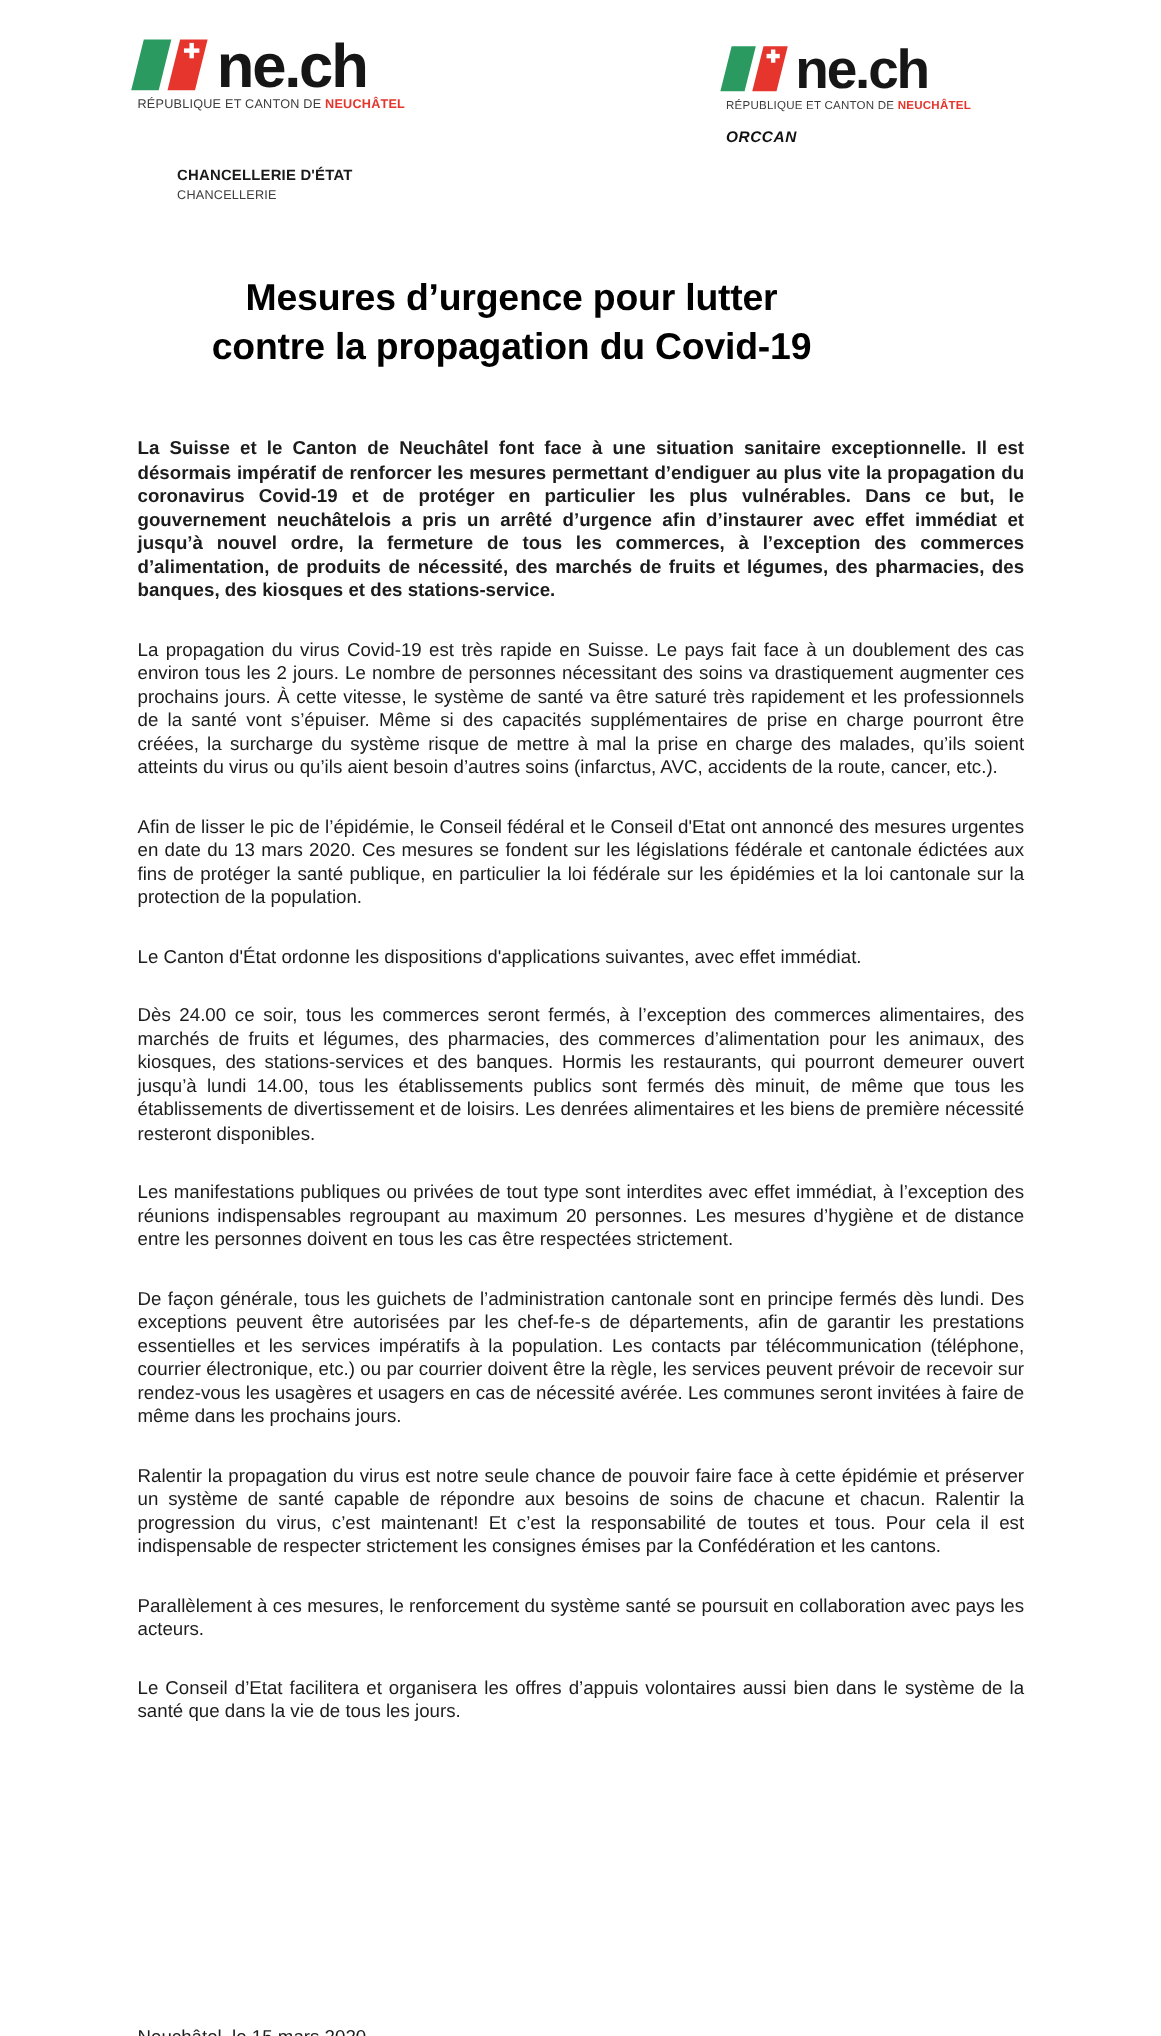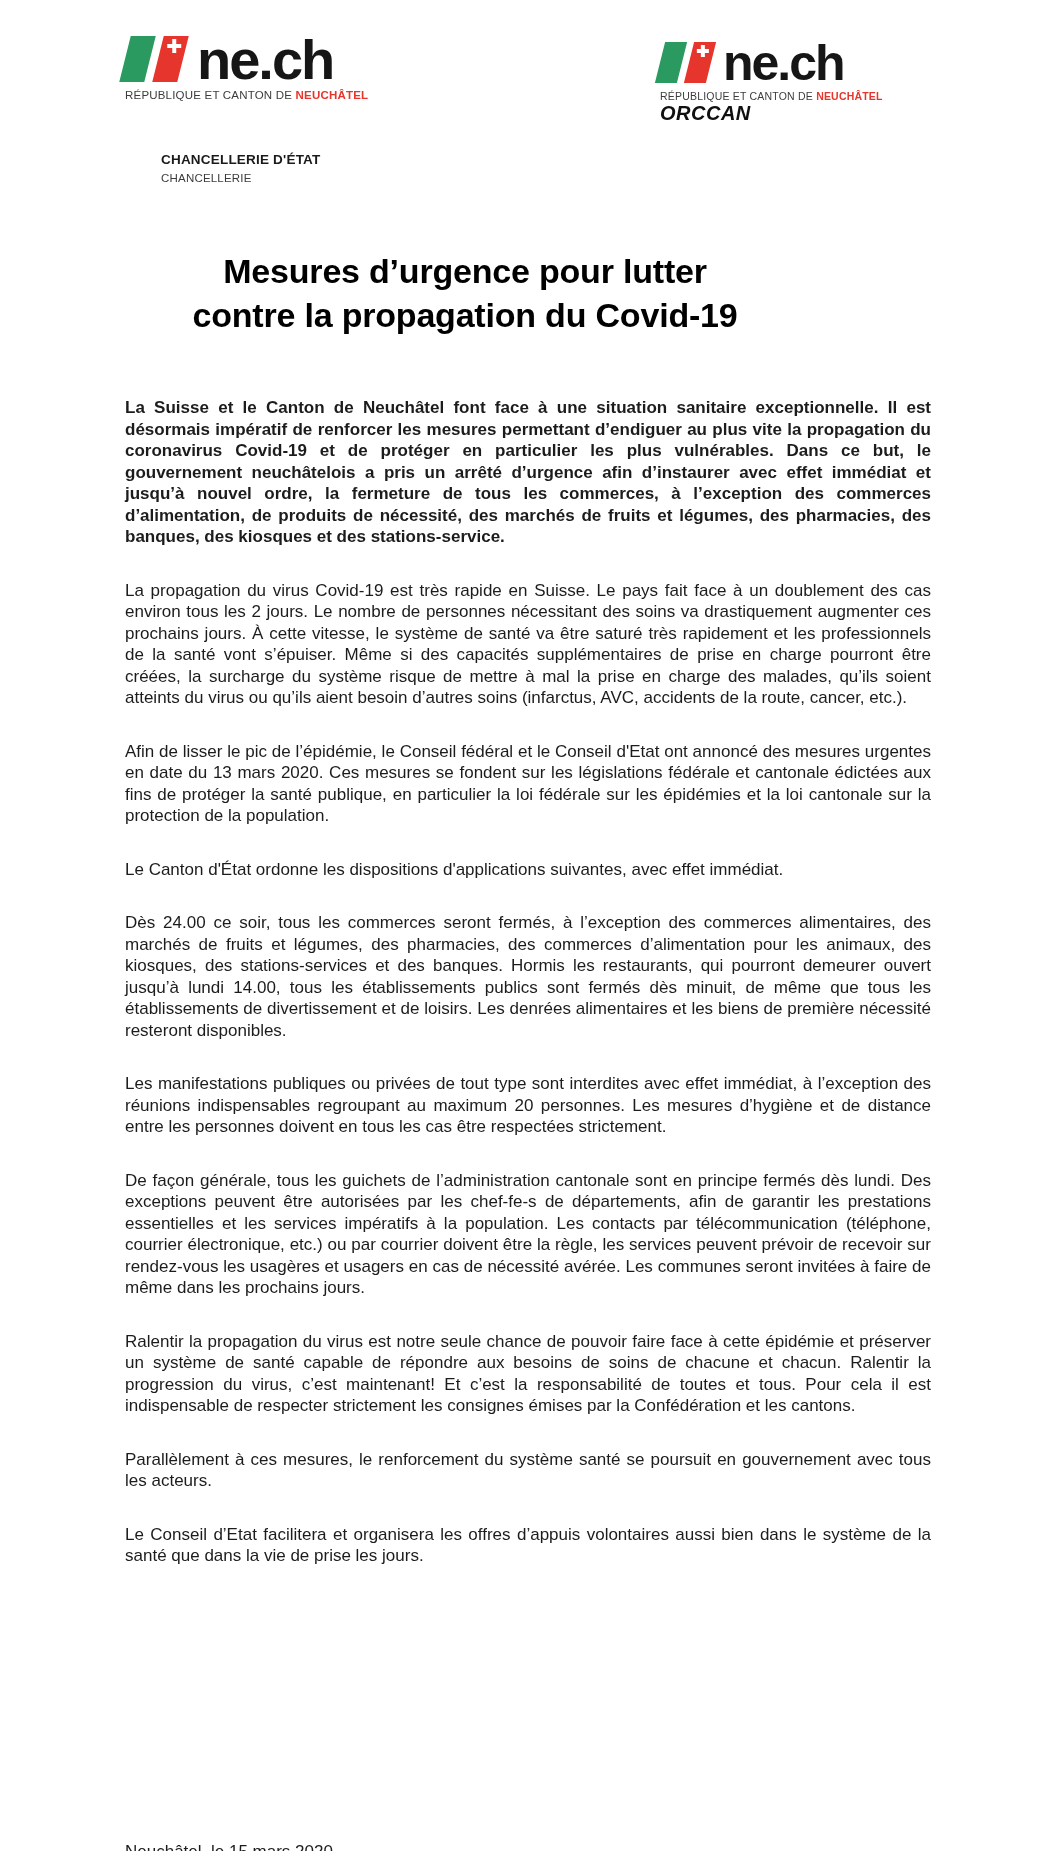--- a/index.html
+++ b/index.html
@@ -29,22 +29,22 @@
                  background:#fff;transform:translateX(-50%);}
   .cross::after{content:"";position:absolute;top:50%;left:0;height:4px;width:100%;
                 background:#fff;transform:translateY(-50%);}
   .wordmark{font-weight:700;color:#161616;letter-spacing:-2px;line-height:0.78;}
   .logo-left .wordmark{font-size:56px;margin-left:6px;}
   .logo-right .wordmark{font-size:50px;margin-left:5px;}
   .tagline{margin-top:7px;color:#3c3c3c;white-space:nowrap;}
   .logo-left .tagline{font-size:11.5px;letter-spacing:0.2px;}
   .logo-right .tagline{font-size:10.5px;letter-spacing:0.2px;}
   .tagline .accent{color:var(--logo-red,#e5352c);font-weight:bold;}
-  .org-unit{font-weight:700;font-style:italic;font-size:20px;color:#101010;
-            letter-spacing:0.5px;margin-top:0;}
+  .org-unit{font-weight:700;font-style:italic;font-size:14px;color:#101010;
+            letter-spacing:0.5px;margin-top:14px;}
   
   .dept{position:absolute;left:125px;top:152px;margin-left:36px;}
   .dept-name{font-weight:700;font-size:13.5px;color:#1a1a1a;letter-spacing:0.2px;}
   .dept-service{font-size:11.5px;color:#3c3c3c;margin-top:5px;letter-spacing:0.2px;}
   
   .doc-title{
     position:absolute;left:125px;top:249px;width:680px;
     text-align:center;font-weight:700;font-size:34px;line-height:44px;
     color:#000;letter-spacing:-0.2px;
   }
@@ -105,20 +105,20 @@
   <div class="body">
     <p class="lead">La Suisse et le Canton de Neuchâtel font face à une situation sanitaire exceptionnelle. Il est désormais impératif de renforcer les mesures permettant d’endiguer au plus vite la propagation du coronavirus Covid-19 et de protéger en particulier les plus vulnérables. Dans ce but, le gouvernement neuchâtelois a pris un arrêté d’urgence afin d’instaurer avec effet immédiat et jusqu’à nouvel ordre, la fermeture de tous les commerces, à l’exception des commerces d’alimentation, de produits de nécessité, des marchés de fruits et légumes, des pharmacies, des banques, des kiosques et des stations-service.</p>
     <div>
         <p>La propagation du virus Covid-19 est très rapide en Suisse. Le pays fait face à un doublement des cas environ tous les 2 jours. Le nombre de personnes nécessitant des soins va drastiquement augmenter ces prochains jours. À cette vitesse, le système de santé va être saturé très rapidement et les professionnels de la santé vont s’épuiser. Même si des capacités supplémentaires de prise en charge pourront être créées, la surcharge du système risque de mettre à mal la prise en charge des malades, qu’ils soient atteints du virus ou qu’ils aient besoin d’autres soins (infarctus, AVC, accidents de la route, cancer, etc.).</p>
         <p>Afin de lisser le pic de l’épidémie, le Conseil fédéral et le Conseil d'Etat ont annoncé des mesures urgentes en date du 13 mars 2020. Ces mesures se fondent sur les législations fédérale et cantonale édictées aux fins de protéger la santé publique, en particulier la loi fédérale sur les épidémies et la loi cantonale sur la protection de la population.</p>
         <p>Le Canton d'État ordonne les dispositions d'applications suivantes, avec effet immédiat.</p>
         <p>Dès 24.00 ce soir, tous les commerces seront fermés, à l’exception des commerces alimentaires, des marchés de fruits et légumes, des pharmacies, des commerces d’alimentation pour les animaux, des kiosques, des stations-services et des banques. Hormis les restaurants, qui pourront demeurer ouvert jusqu’à lundi 14.00, tous les établissements publics sont fermés dès minuit, de même que tous les établissements de divertissement et de loisirs. Les denrées alimentaires et les biens de première nécessité resteront disponibles.</p>
         <p>Les manifestations publiques ou privées de tout type sont interdites avec effet immédiat, à l’exception des réunions indispensables regroupant au maximum 20 personnes. Les mesures d’hygiène et de distance entre les personnes doivent en tous les cas être respectées strictement.</p>
         <p>De façon générale, tous les guichets de l’administration cantonale sont en principe fermés dès lundi. Des exceptions peuvent être autorisées par les chef-fe-s de départements, afin de garantir les prestations essentielles et les services impératifs à la population. Les contacts par télécommunication (téléphone, courrier électronique, etc.) ou par courrier doivent être la règle, les services peuvent prévoir de recevoir sur rendez-vous les usagères et usagers en cas de nécessité avérée. Les communes seront invitées à faire de même dans les prochains jours.</p>
         <p>Ralentir la propagation du virus est notre seule chance de pouvoir faire face à cette épidémie et préserver un système de santé capable de répondre aux besoins de soins de chacune et chacun. Ralentir la progression du virus, c’est maintenant! Et c’est la responsabilité de toutes et tous. Pour cela il est indispensable de respecter strictement les consignes émises par la Confédération et les cantons.</p>
-        <p>Parallèlement à ces mesures, le renforcement du système santé se poursuit en gouvernement avec tous les acteurs.</p>
-        <p>Le Conseil d’Etat facilitera et organisera les offres d’appuis volontaires aussi bien dans le système de la santé que dans la vie de prise les jours.</p>
+        <p>Parallèlement à ces mesures, le renforcement du système santé se poursuit en collaboration avec pays les acteurs.</p>
+        <p>Le Conseil d’Etat facilitera et organisera les offres d’appuis volontaires aussi bien dans le système de la santé que dans la vie de tous les jours.</p>
       </div>
   </div>
 
   <div class="dateline">Neuchâtel, le 15 mars 2020</div>
 
 </div>
 
 </body></html>

